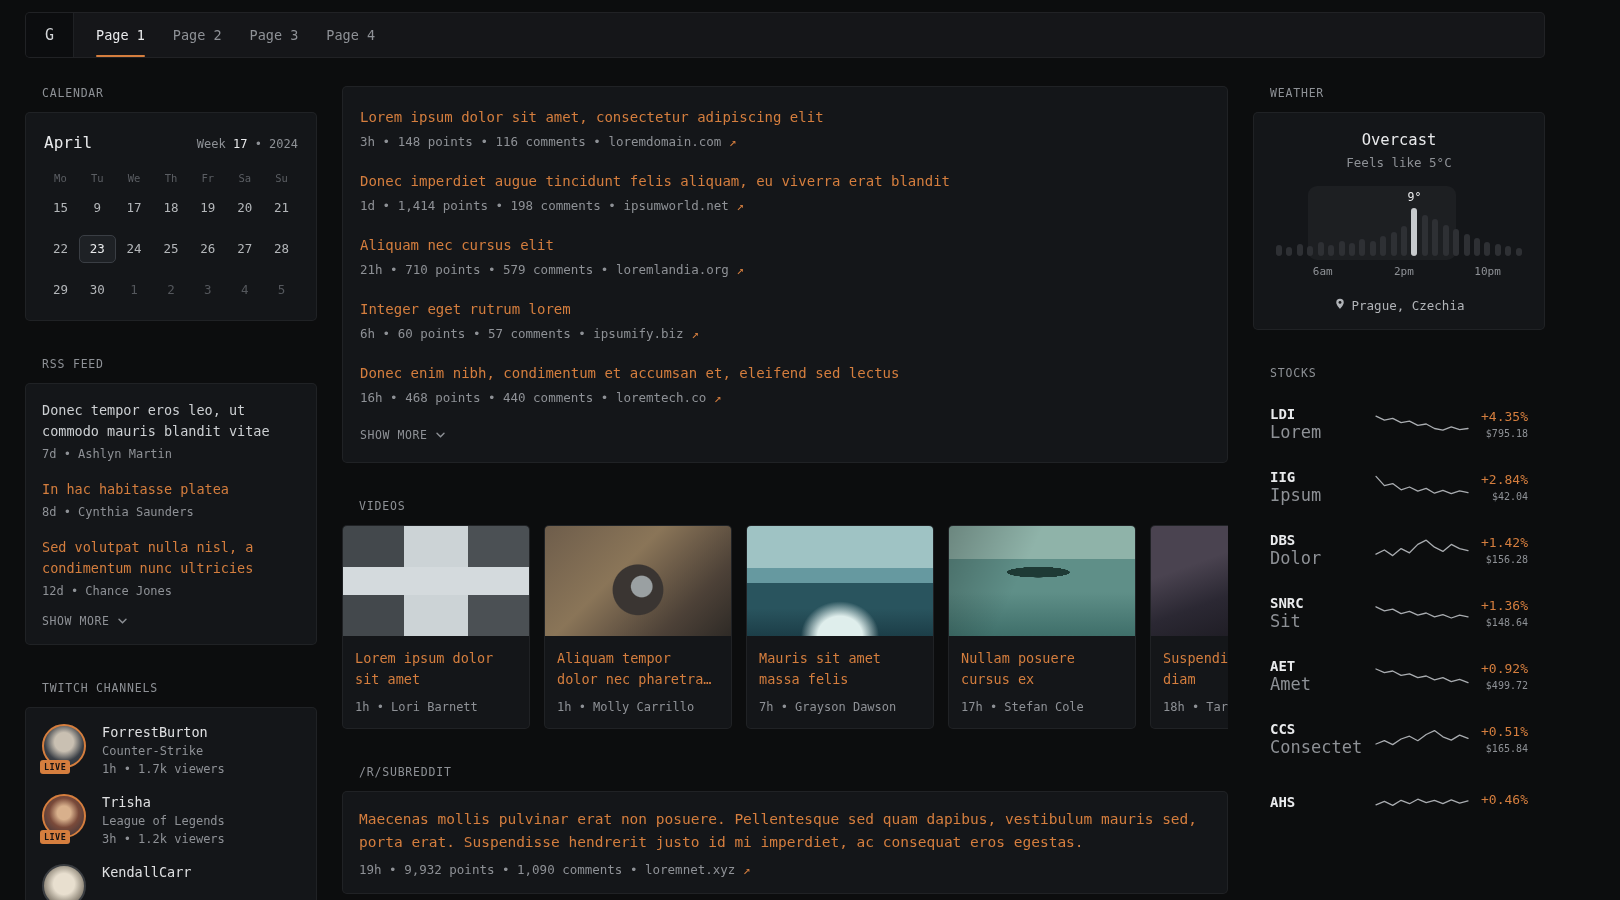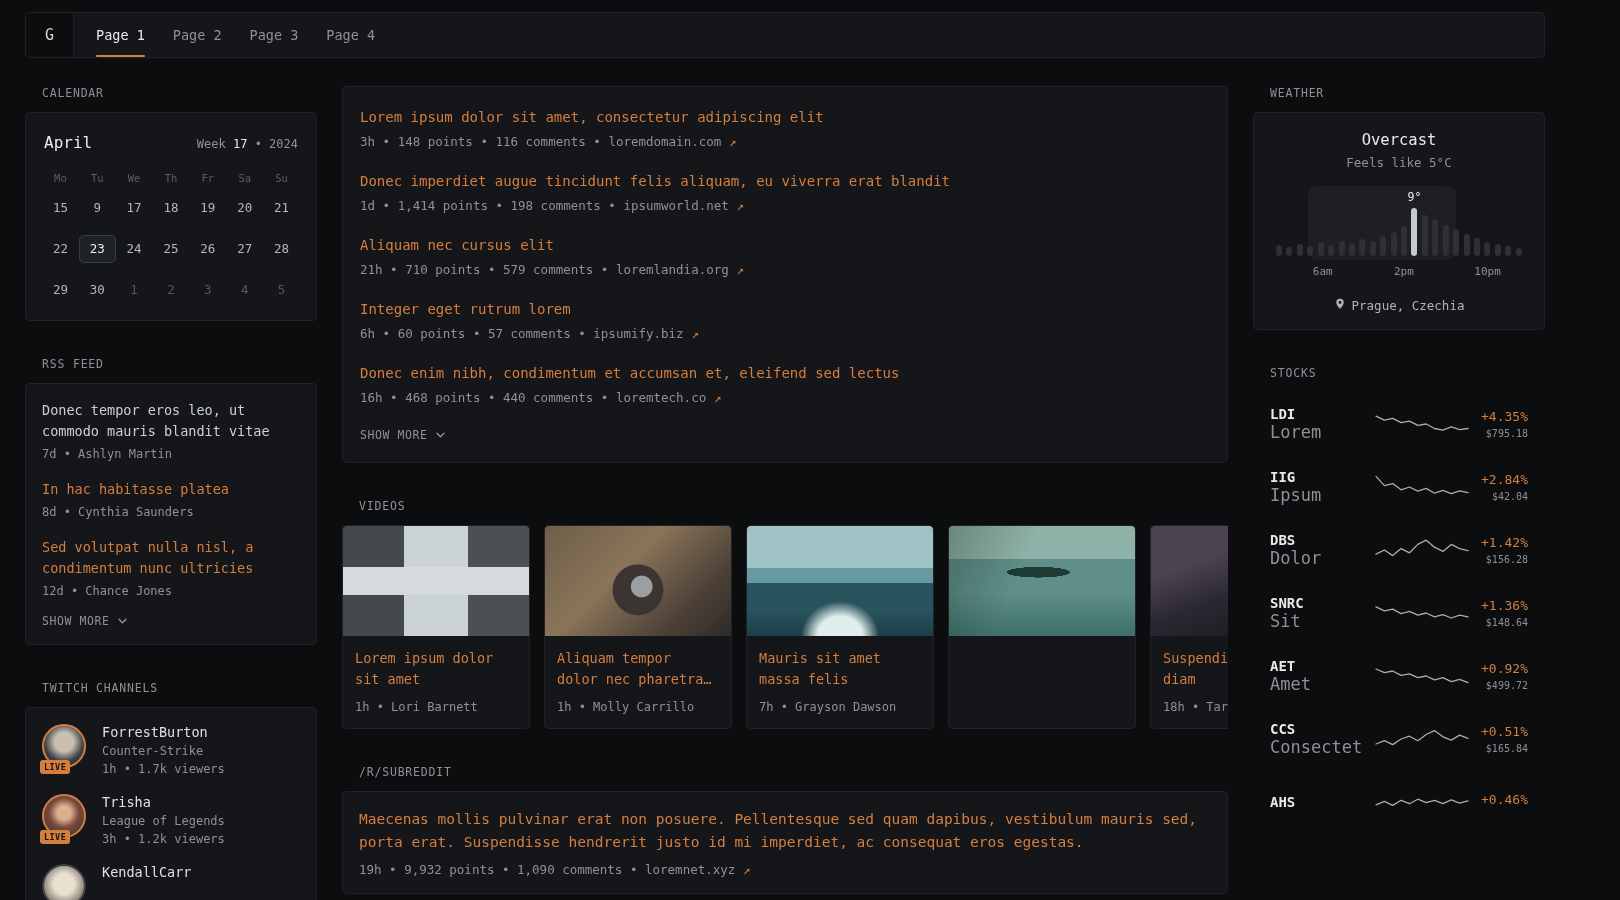--- a/index.html
+++ b/index.html
@@ -335,20 +335,24 @@
   </div>
               <div class="video-card">
     <div class="thumb t3"></div>
     <div class="video-body">
       <div class="video-title">Mauris sit amet massa felis</div>
       <div class="video-meta">7h • Grayson Dawson</div>
     </div>
   </div>
               <div class="video-card">
     <div class="thumb t4"></div>
+    <div class="video-body">
+      <div class="video-title">Nullam posuere cursus ex</div>
+      <div class="video-meta">17h • Stefan Cole</div>
+    </div>
   </div>
               <div class="video-card">
     <div class="thumb t5"></div>
     <div class="video-body">
       <div class="video-title">Suspendisse
 diam</div>
       <div class="video-meta">18h • Tara</div>
     </div>
   </div>
             </div>

